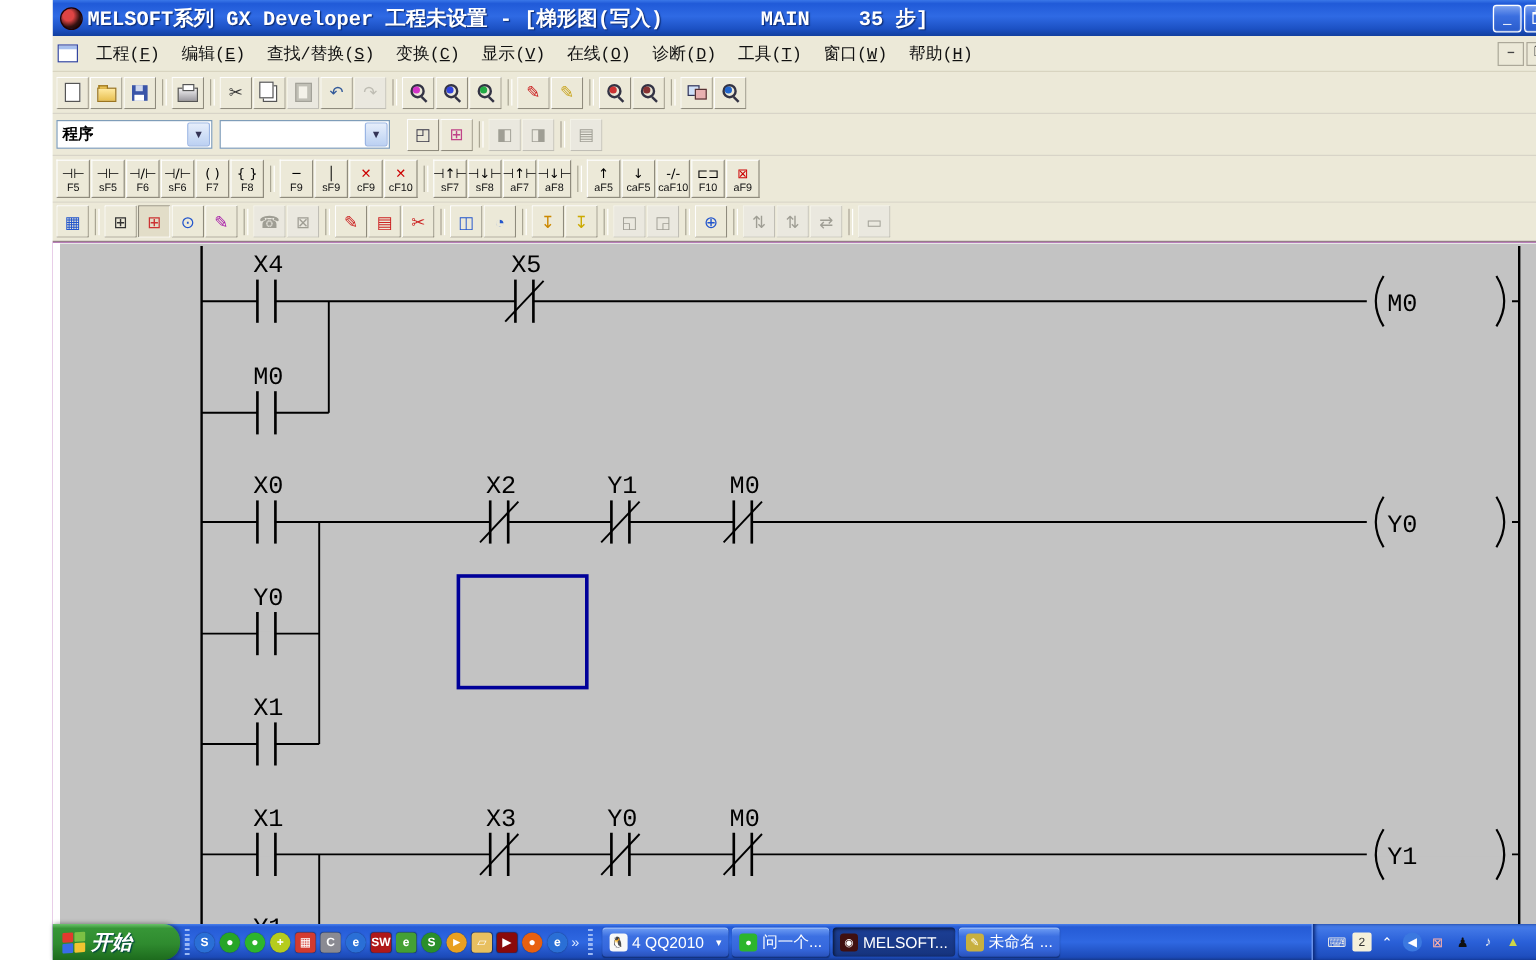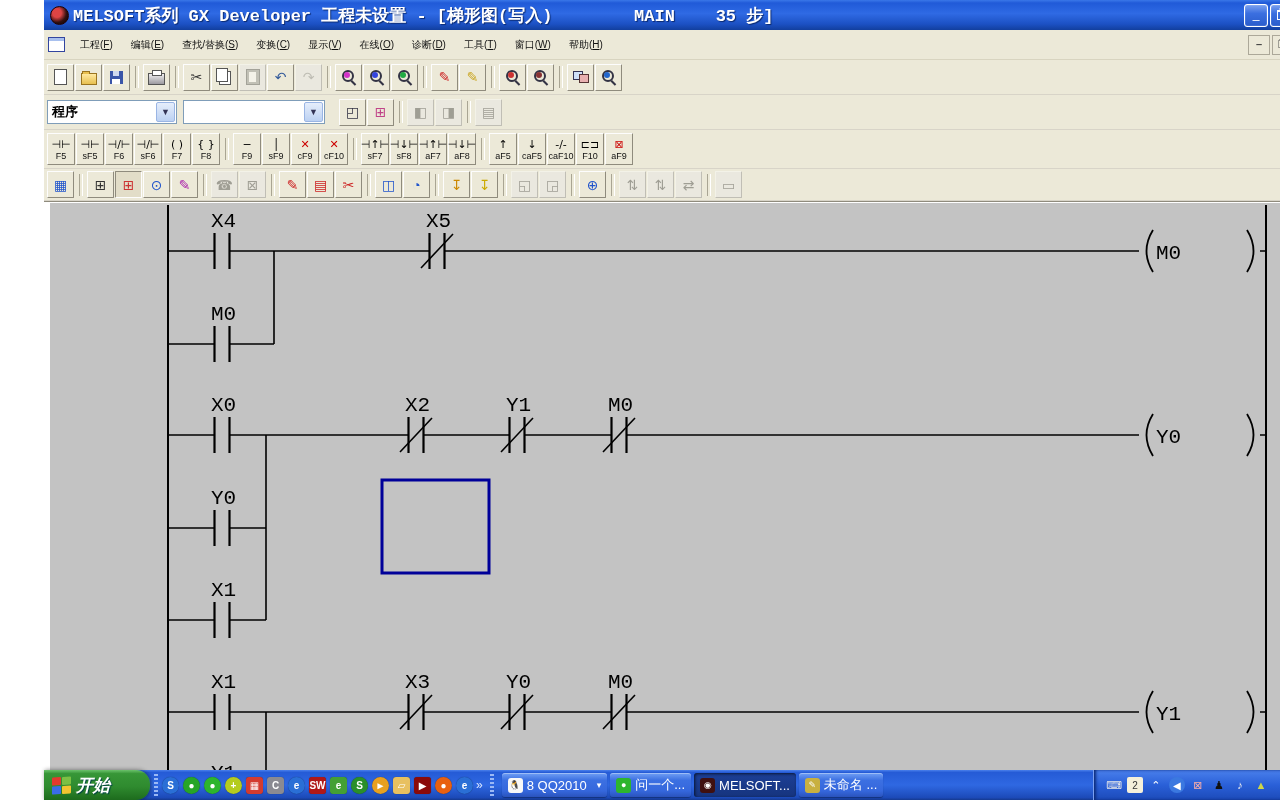--- a/index.html
+++ b/index.html
@@ -17,21 +17,21 @@
     color:#fff;font-size:12px;line-height:19px;text-align:center;flex:none;
     background:linear-gradient(180deg,#7ba1ef 0%,#3b6fe0 40%,#2a5ccc 100%);box-shadow:inset 0 0 1px #fff;}
   .winbtn.close{background:linear-gradient(180deg,#f2a08a 0%,#e25637 40%,#c63c1d 100%);font-size:14px;}
   .restore-glyph{display:inline-block;width:8px;height:7px;border:1px solid #fff;border-top-width:2px;
     box-shadow:2px -2px 0 -0px #ffffff66;margin-top:5px;}
 
   
   .menubar{height:29px;display:flex;align-items:center;background:#ece9d8;border-bottom:1px solid #d8d4c0;padding:0 2px;}
   .mdi-icon{width:15px;height:13px;background:#fff;border:1px solid #33459f;margin:0 6px 0 2px;flex:none;
     box-shadow:inset 0 3px 0 #a8c0ee;}
-  .menu-item{font-size:10px;color:#111;padding:4px 9px;white-space:nowrap;}
+  .menu-item{font-size:14px;color:#111;padding:4px 9px;white-space:nowrap;font-family:Liberation Mono, monospace;}
   .menu-item u{text-decoration:underline;}
   .menubar .spacer{flex:1;}
   .mdibtn{width:20px;height:18px;border:1px solid #aca899;background:#ece9d8;color:#444;
     font-size:11px;line-height:16px;text-align:center;margin-left:2px;flex:none;font-weight:bold;}
 
   
   .toolbar{display:flex;align-items:center;background:#ece9d8;padding:2px 3px;border-bottom:1px solid #d8d4c8;}
   .tb1{height:30px;}.tb2{height:30px;}.tb3{height:34px;}.tb4{height:27px;}
   .tbtn{width:25px;height:25px;flex:none;margin-right:1px;display:flex;align-items:center;justify-content:center;
     background:#ece9d8;border:1px solid;border-color:#fdfdfd #8f8b7d #8f8b7d #fdfdfd;border-radius:1px;position:relative;}
@@ -530,21 +530,21 @@
         <div class="qlicon" style="background: rgb(232, 192, 96);">▱</div>
         <div class="qlicon" style="background: rgb(138, 10, 10);">▶</div>
         <div class="qlicon" style="background: rgb(232, 96, 16); border-radius: 50%;">●</div>
         <div class="qlicon" style="background: rgb(42, 111, 214); border-radius: 50%;">e</div>
       </div>
     <span class="chev">»</span>
     <div class="grip"></div>
     <div class="taskzone" id="taskzone">
         <div class="taskbtn">
           <div class="tico" style="background: rgb(248, 248, 248);">🐧</div>
-          <span>8 QQ2010</span>
+          <span>4 QQ2010</span>
           <span class="tb-drop">▾</span>
         </div>
         <div class="taskbtn">
           <div class="tico" style="background: rgb(45, 181, 45);">●</div>
           <span>问一个...</span>
         </div>
         <div class="taskbtn active">
           <div class="tico" style="background: rgb(64, 16, 16);">◉</div>
           <span>MELSOFT...</span>
         </div>

